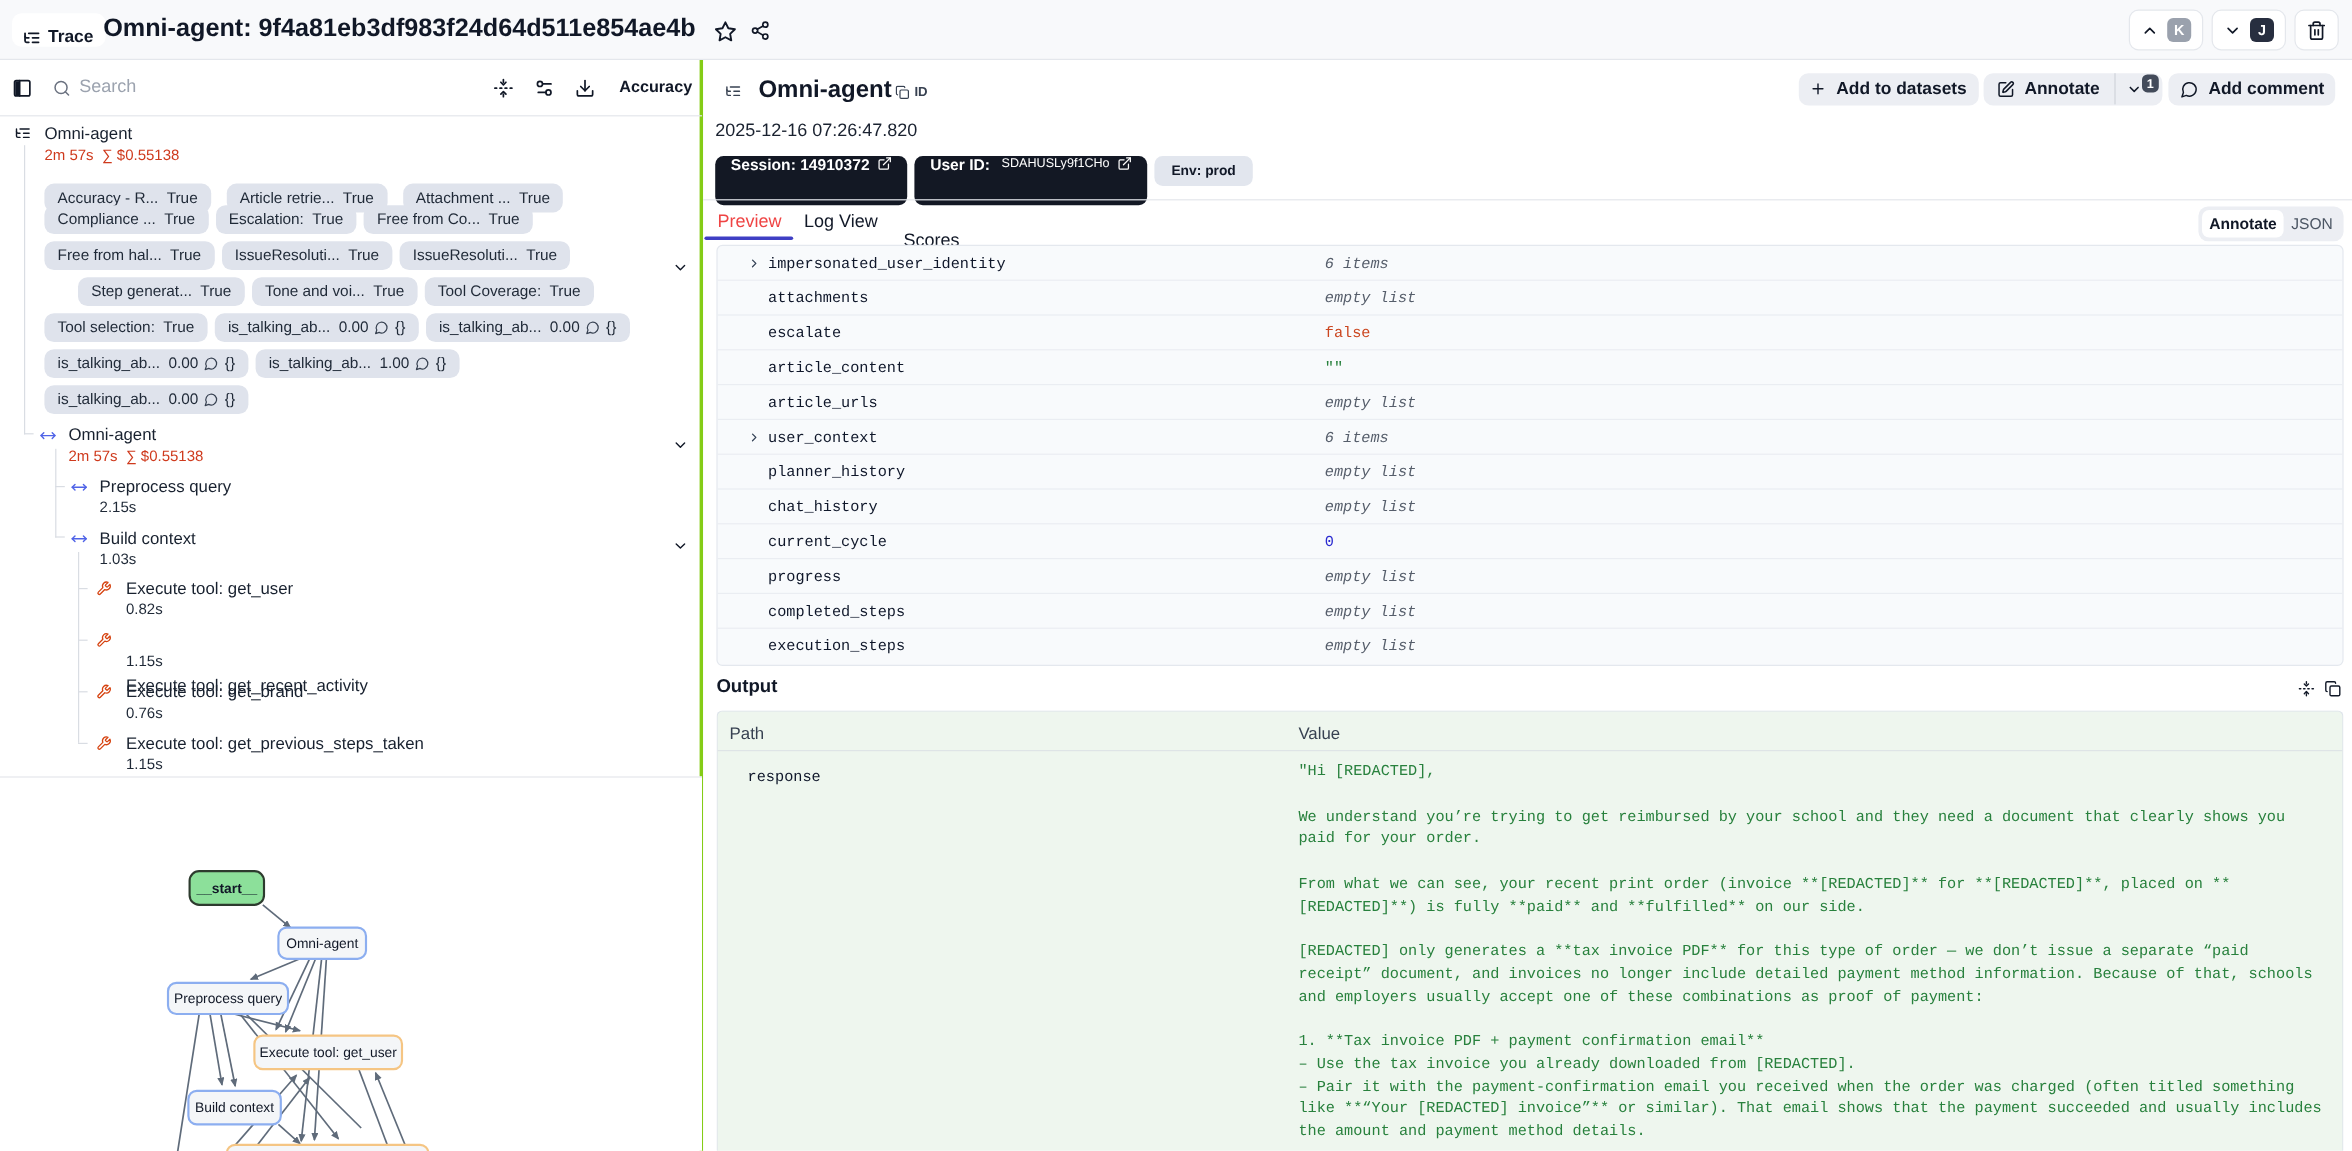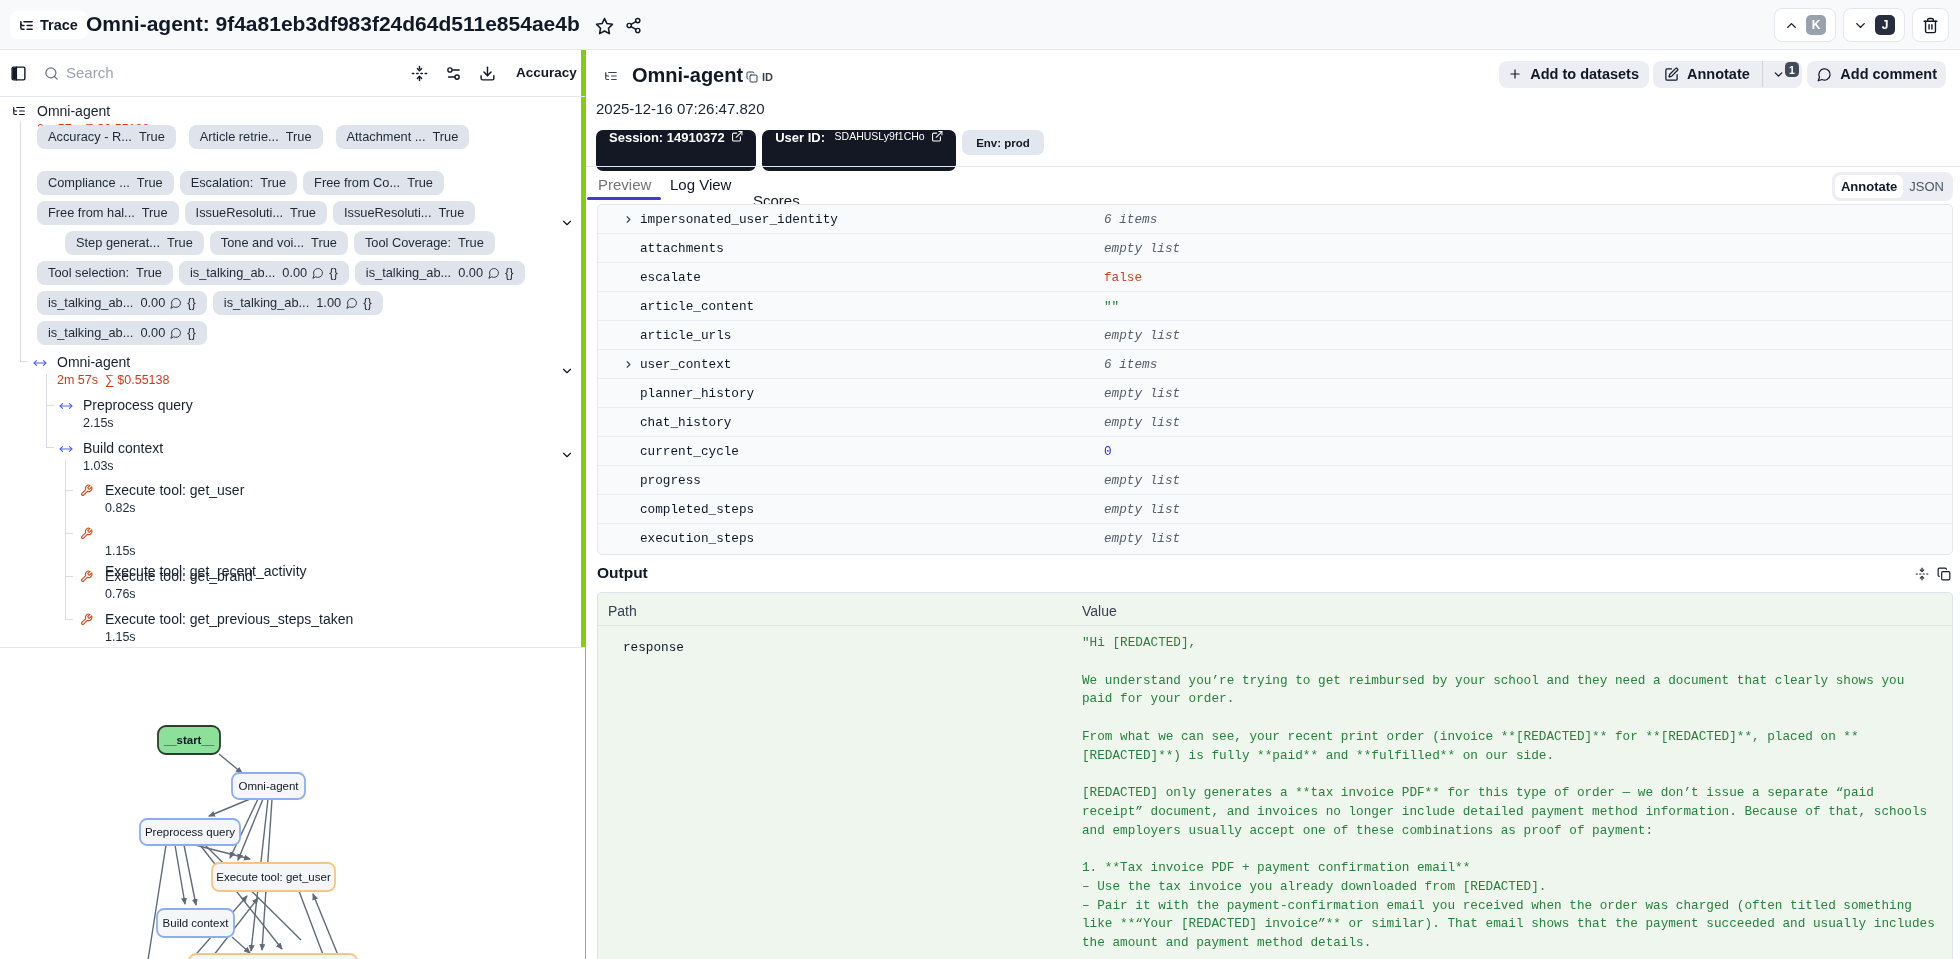--- a/index.html
+++ b/index.html
@@ -5,34 +5,34 @@
 * { margin:0; padding:0; box-sizing:border-box; }
 html,body { width:1960px; height:959px; overflow:hidden; background:#fff;
   font-family:"Liberation Sans", sans-serif; color:#0f172a; }
 .abs { position:absolute; }
 svg.ic { display:block; }
 
 
 #apphdr { position:absolute; left:0; top:0; width:1960px; height:50px;
   background:#f8f9fb; border-bottom:1px solid #e4e7ec; }
 #tracebadge { position:absolute; left:10px; top:11px; height:28px; background:#fff;
-  border-radius:8px; display:flex; align-items:center; gap:6px; padding:0 10px 0 9px;
+  border-radius:8px; display:flex; align-items:flex-end; gap:6px; padding:0 10px 0 9px;
   font-weight:700; font-size:14.5px; color:#111827; }
 #apptitle { position:absolute; left:86px; top:12px; font-weight:700; font-size:21px; color:#111827; }
 .hdrico { position:absolute; top:17px; color:#111827; }
 #hdrbtns { position:absolute; right:11px; top:8px; display:flex; gap:7px; }
 .hbtn { height:34px; background:#fff; border:1px solid #e4e7ec; border-radius:8px;
   display:flex; align-items:center; gap:7px; padding:0 9px; }
 .avk { width:20px; height:20px; border-radius:5px; background:#9aa1ad; color:#fff;
   font-size:12px; font-weight:700; display:flex; align-items:center; justify-content:center; }
 .avj { background:#272e3f; }
 
 
 #lpanel { position:absolute; left:0; top:50px; width:586px; height:909px;
-  border-right:5px solid #84cc16; background:#fff; }
+  border-right:3px solid #84cc16; background:#fff; }
 #searchrow { position:absolute; left:0; top:0; width:585px; height:47px;
   border-bottom:1px solid #e4e7ec; }
 #searchlbl { position:absolute; left:66px; top:14px; font-size:15px; color:#9ca3af; }
 #timelinelbl { position:absolute; left:516px; top:15px; font-size:13.5px; font-weight:700; color:#111827; }
 #treearea { position:absolute; left:0; top:47px; width:585px; height:549px; overflow:hidden; }
 #grapharea { position:absolute; left:0; top:597px; width:585px; height:312px;
   border-top:1px solid #e4e7ec; background:#fff; }
 
 
 .tnode { position:absolute; font-size:14px; color:#18212f; }
@@ -52,21 +52,21 @@
 #rtime { position:absolute; left:10px; top:50px; font-size:15px; color:#1a2230; }
 #rbadges { position:absolute; left:10px; top:80px; display:flex; gap:6px; }
 .dpill { height:41px; background:#131824; color:#fff; border-radius:7px; display:flex;
   align-items:flex-start; gap:6px; padding:0 13px; font-size:13px; font-weight:700; }
 .dpill .pv { font-weight:400; font-size:10.5px; }
 .lpill { height:25px; background:#e2e6ee; color:#111827; border-radius:7px; display:flex;
   align-items:center; padding:0 14px; font-size:11.5px; font-weight:700; }
 .actbtn { height:26.5px; background:#eceef3; border-radius:8px; display:flex; align-items:center;
   font-size:14.5px; font-weight:700; color:#111827; }
 #tabsrow { position:absolute; left:0; top:116px; width:1374px; height:38px; border-top:1px solid #e4e7ec; }
-.tab { position:absolute; top:9px; font-size:15px; color:#737373; }
+.tab { position:absolute; top:9px; font-size:15px; color:#ef4444; }
 #tabuline { position:absolute; left:1px; top:30px; width:74px; height:3px; background:#3f3fc4; border-radius:2px;}
 #fmtgroup { position:absolute; right:7px; top:5px; height:29px; background:#eceef3; border-radius:8px;
   display:flex; align-items:center; padding:3px; }
 #fmtgroup .seg { height:23px; border-radius:6px; display:flex; align-items:center; padding:0 6px;
   font-size:13px; }
 #fmtgroup .on { background:#fff; font-weight:700; color:#111827; }
 #fmtgroup .off { color:#4b5563; font-weight:400; }
 
 
 #itable { position:absolute; left:11px; top:154px; width:1356px; height:351px;
@@ -208,21 +208,21 @@
           <path d="M21 12h-8"></path>
           <path d="M21 6H8"></path>
           <path d="M21 18h-8"></path>
           <path d="M3 6v4c0 1.1.9 2 2 2h3"></path>
           <path d="M3 10v6c0 1.1.9 2 2 2h3"></path>
         </svg>
       </div>
     <div class="tnode" style="left:37px; top:6px;">Omni-agent</div>
     <div class="tnode tdur tred" style="left:37px; top:25px;">2m 57s&nbsp; ∑ $0.55138</div>
 
-    <div class="brow" style="top:28px;gap:13px;">
+    <div class="brow" style="top:56px;gap:13px;">
         <span class="badge">Accuracy - R...<span class="bval">True</span></span>
         <span class="badge">Article retrie...<span class="bval">True</span></span>
         <span class="badge">Attachment ...<span class="bval">True</span></span>
       </div>
     <div class="brow" style="top:74px;">
         <span class="badge">Compliance ...<span class="bval">True</span></span>
         <span class="badge">Escalation:<span class="bval">True</span></span>
         <span class="badge">Free from Co...<span class="bval">True</span></span>
       </div>
     <div class="brow" style="top:104px;">

